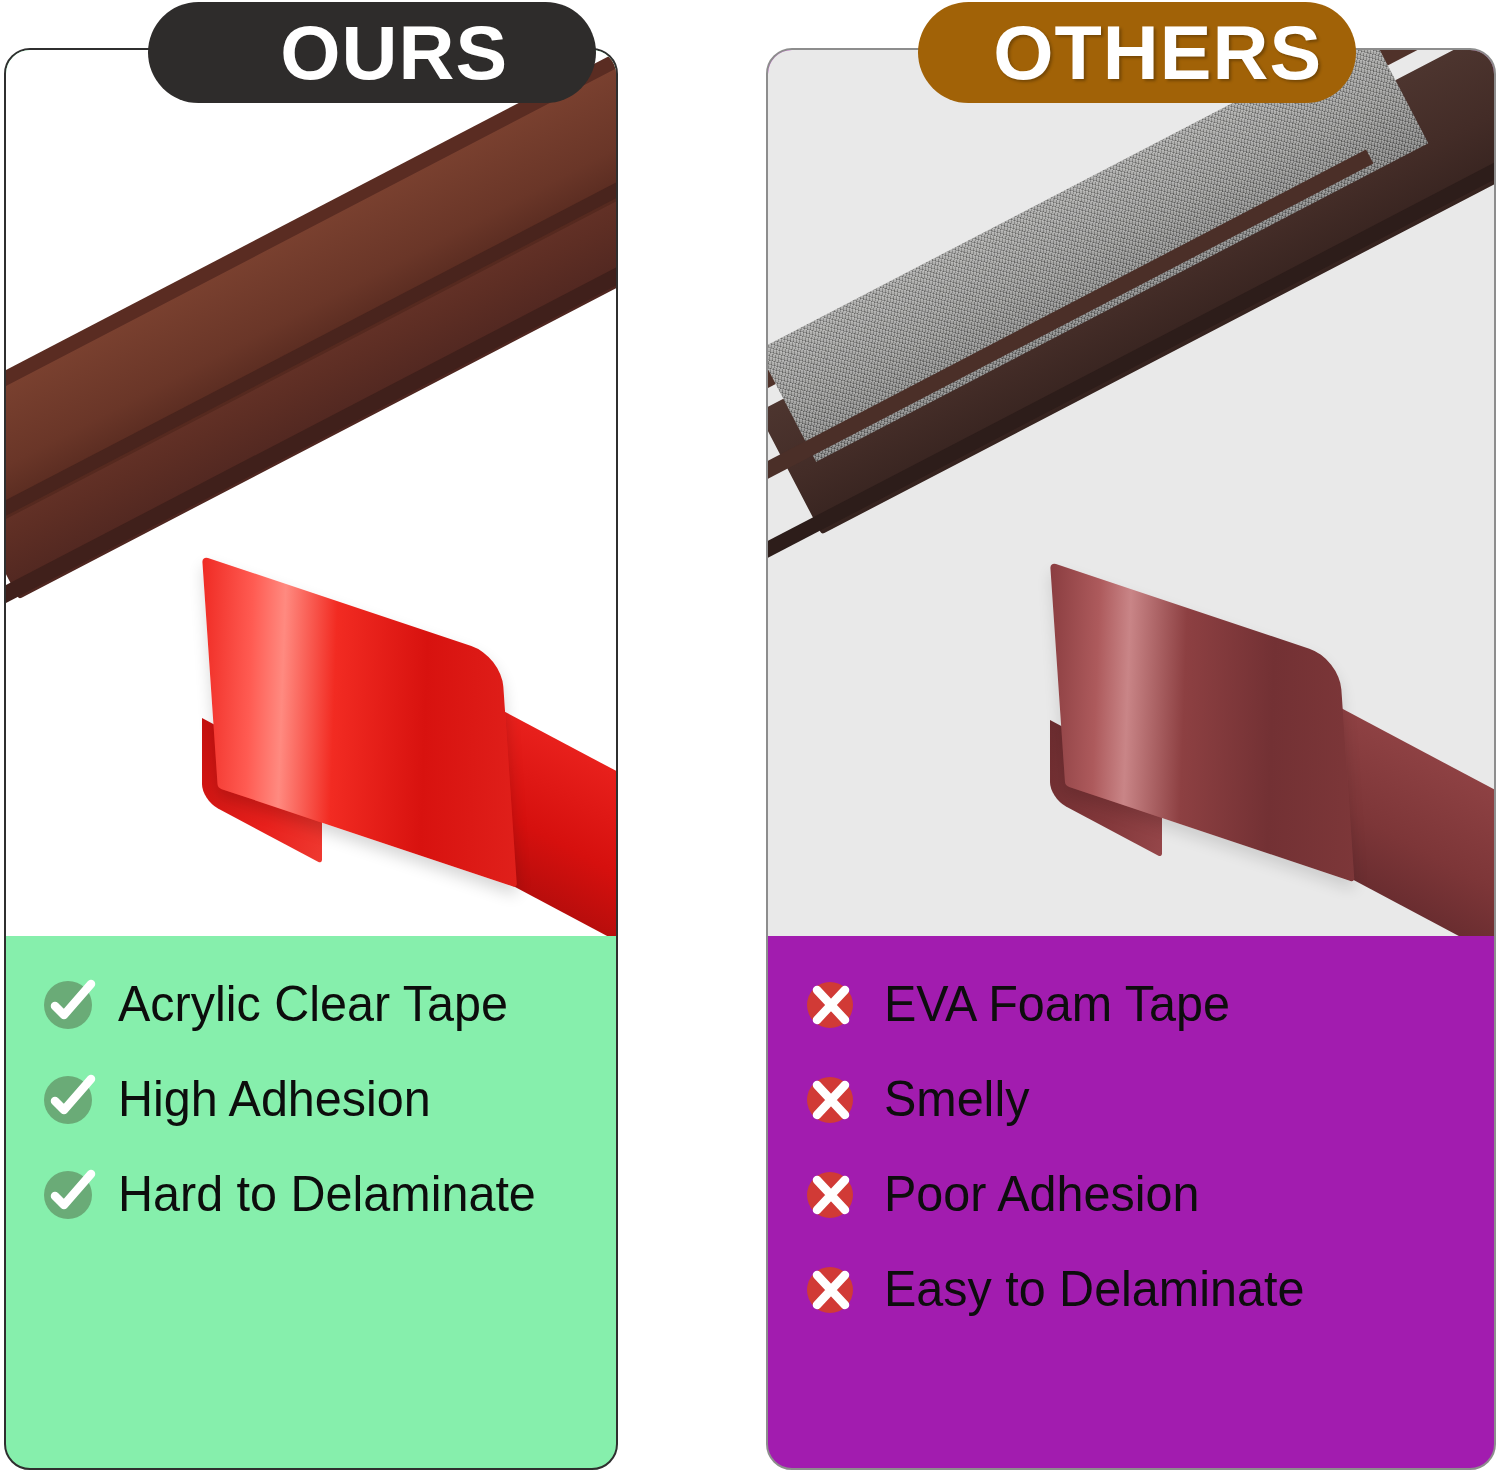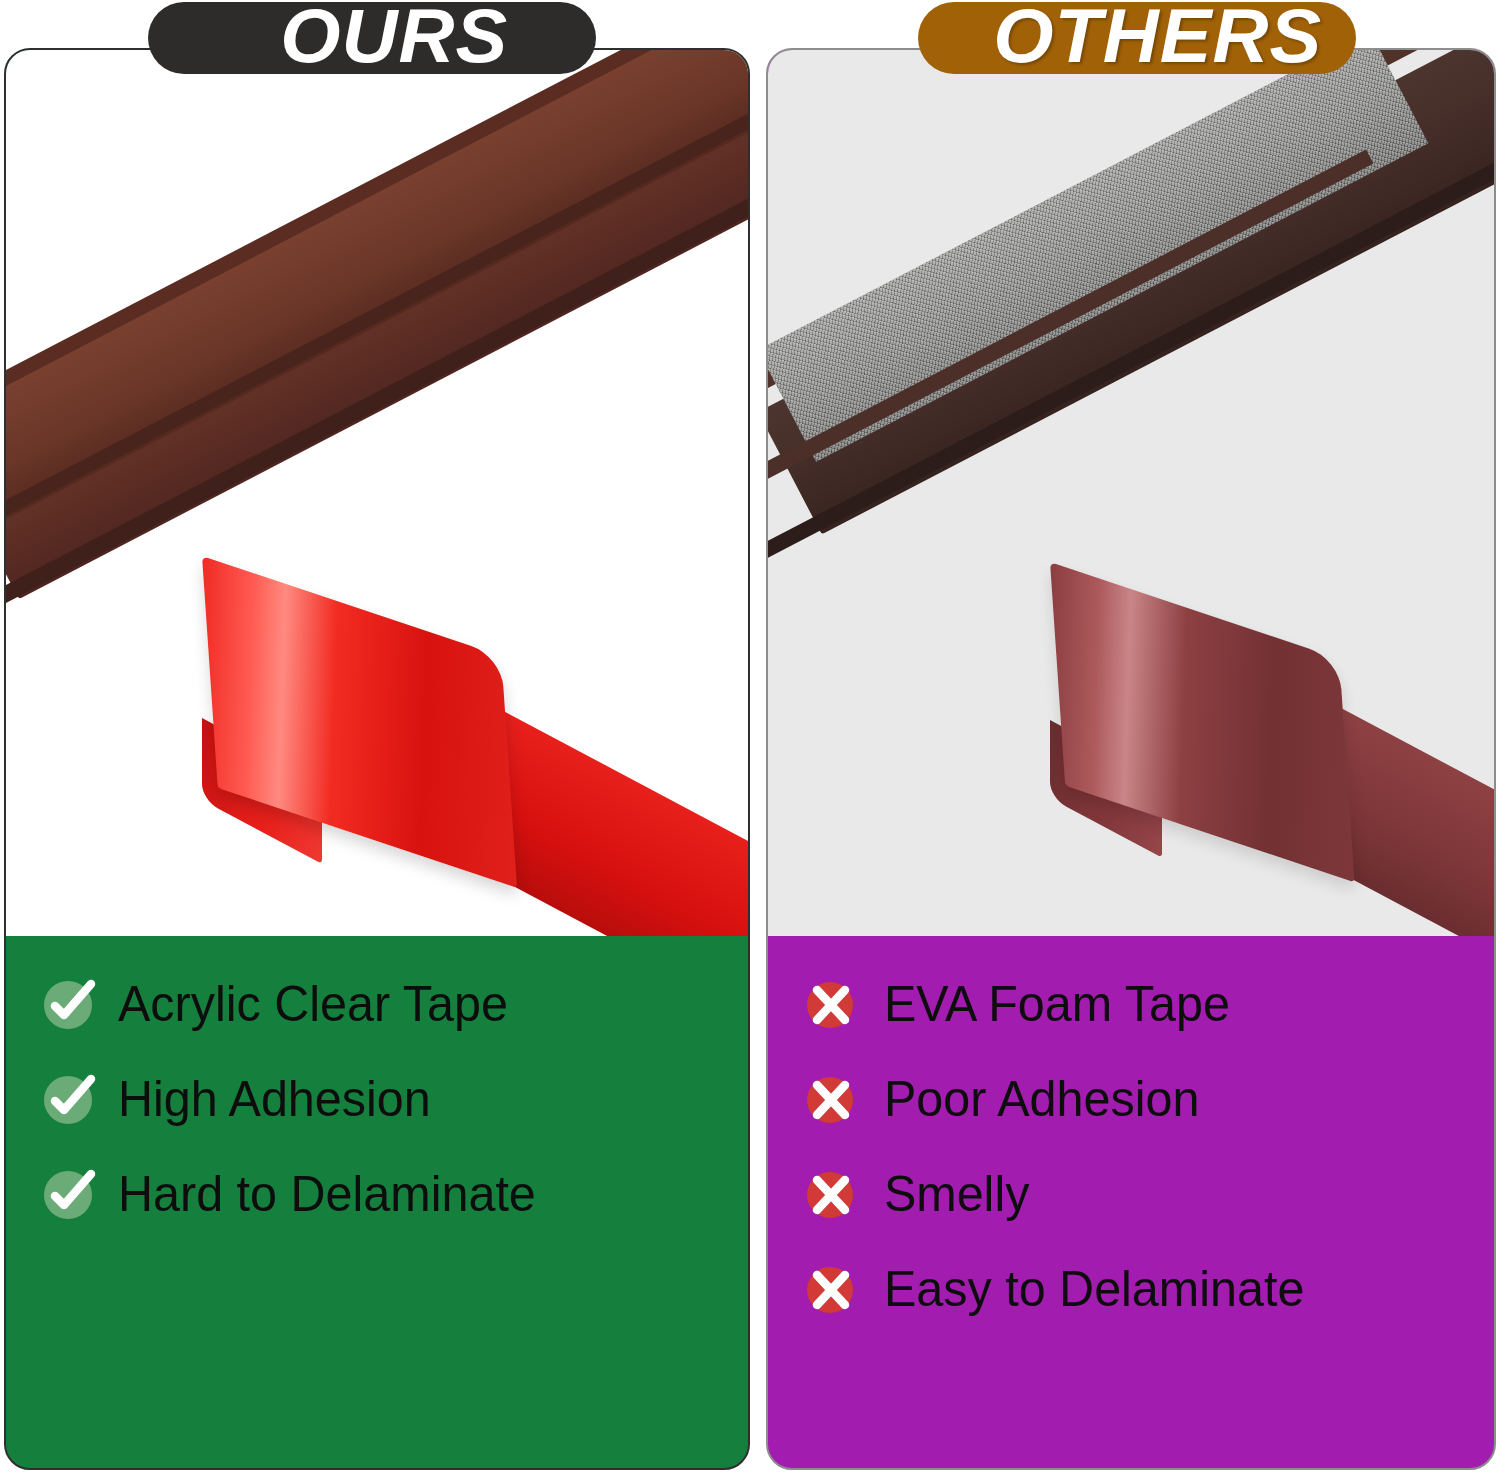--- a/index.html
+++ b/index.html
@@ -25,42 +25,41 @@
   .panel {
     position: absolute;
     top: 48px;
     height: 1422px;
     border-radius: 26px;
     overflow: hidden;
     box-sizing: border-box;
   }
   .panel-ours {
     left: 4px;
-    width: 746px;
-    background: #15803d;
+    width: 614px;
+    background: #86efac;
     border: 2px solid #2f2f2f;
   }
   .panel-others {
     left: 766px;
     width: 730px;
     background: #a21caf;
     border: 2px solid #8d8d8d;
   }
 
   
   .badge {
     position: absolute;
     top: 2px;
-    height: 72px;
+    height: 101px;
     border-radius: 52px;
     display: flex;
-    align-items: flex-end;
+    align-items: center;
     justify-content: center;
     z-index: 20;
-    font-style: italic;
   }
   .badge span {
     color: #ffffff;
     font-weight: bold;
     font-size: 76px;
     letter-spacing: 1px;
     transform: scaleX(1.02);
     line-height: 1;
     text-shadow: 2px 2px 3px rgba(0,0,0,0.28);
   }
@@ -321,31 +320,31 @@
         <span class="feature-label">EVA Foam Tape</span>
       </div>
 
       <div class="feature-row">
         <span class="feature-icon">
           <svg viewBox="0 0 54 54">
               <circle cx="26" cy="28" r="23" fill="#d13a36"></circle>
               <path d="M13 13 L41 43 M41 13 L13 43" stroke="#ffffff" stroke-width="8.5" fill="none" stroke-linecap="round"></path>
             </svg>
         </span>
-        <span class="feature-label">Poor Adhesion</span>
+        <span class="feature-label">Smelly</span>
       </div>
 
       <div class="feature-row">
         <span class="feature-icon">
           <svg viewBox="0 0 54 54">
               <circle cx="26" cy="28" r="23" fill="#d13a36"></circle>
               <path d="M13 13 L41 43 M41 13 L13 43" stroke="#ffffff" stroke-width="8.5" fill="none" stroke-linecap="round"></path>
             </svg>
         </span>
-        <span class="feature-label">Smelly</span>
+        <span class="feature-label">Poor Adhesion</span>
       </div>
 
 
       <div class="feature-row">
         <span class="feature-icon">
           <svg viewBox="0 0 54 54">
               <circle cx="26" cy="28" r="23" fill="#d13a36"></circle>
               <path d="M13 13 L41 43 M41 13 L13 43" stroke="#ffffff" stroke-width="8.5" fill="none" stroke-linecap="round"></path>
             </svg>
         </span>

